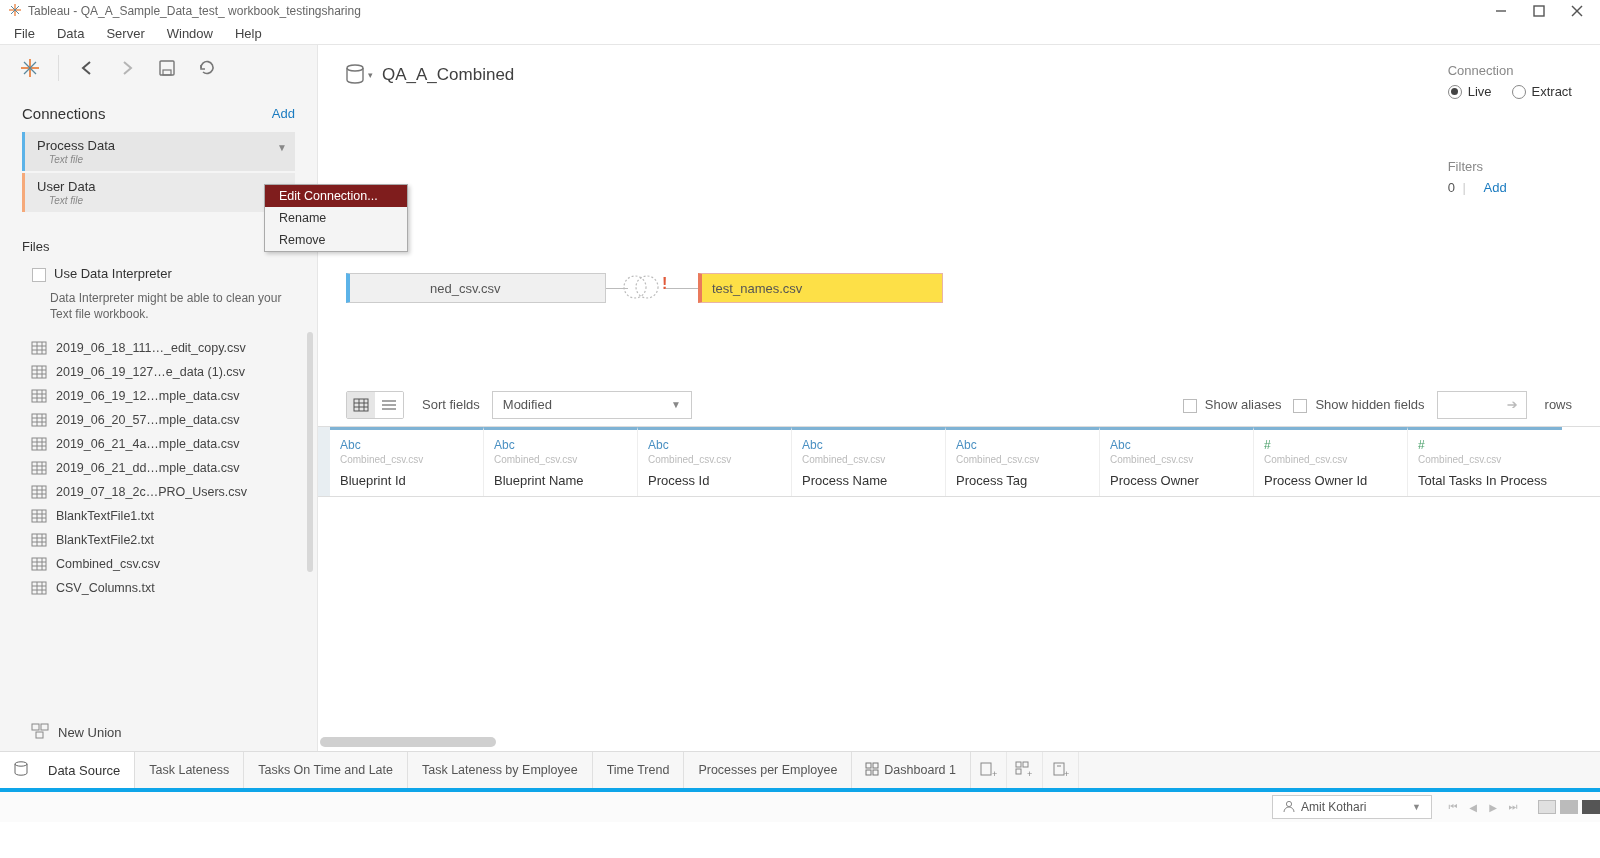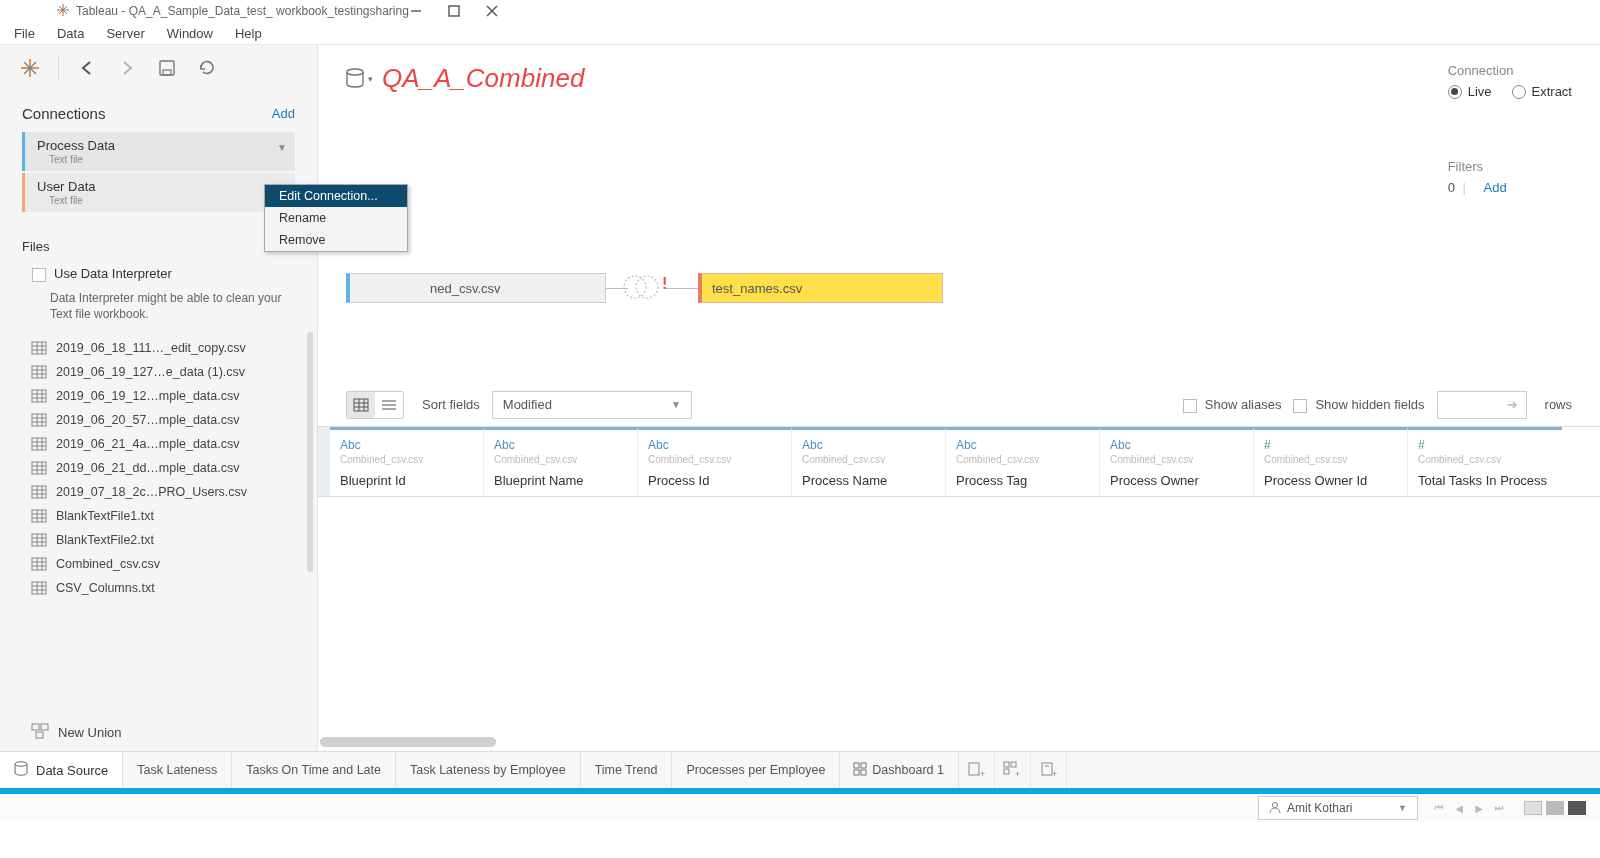--- a/index.html
+++ b/index.html
@@ -1,18 +1,18 @@
 <!DOCTYPE html>
 <html><head>
 <meta charset="utf-8">
 <style>
   * { box-sizing: border-box; margin: 0; padding: 0; }
   body { font-family: "Segoe UI", Arial, sans-serif; font-size: 13px; color: #333; background: #fff; overflow: hidden; width: 1600px; height: 858px; position: relative; }
   
-  .titlebar { height: 22px; display: flex; align-items: center; padding: 0 8px; background: #fff; justify-content: flex-start; margin-left: 48px; }
+  .titlebar { height: 22px; display: flex; align-items: center; padding: 0 8px; background: #fff; justify-content: space-between; }
   .titlebar-left { display: flex; align-items: center; gap: 6px; }
   .titlebar-title { color: #666; font-size: 12px; }
   .win-controls { display: flex; gap: 24px; color: #555; align-items: center; padding-right: 8px;}
   .win-btn { width: 14px; height: 14px; display:flex; align-items:center; justify-content:center; cursor:default;}
   
   .menubar { height: 23px; display: flex; align-items: center; gap: 22px; padding: 0 14px; background: #fff; border-bottom: 1px solid #e6e6e6; font-size: 13px; color: #444;}
   .menubar span { cursor: default; }
   
   .main-split { display: flex; height: 706px; }
   .sidebar { width: 318px; background: #f5f5f5; border-right: 1px solid #e6e6e6; display: flex; flex-direction: column; position: relative;}
@@ -21,21 +21,21 @@
   .tb-icon { width: 28px; height: 28px; display:flex; align-items:center; justify-content:center; color:#666; border-radius:3px;}
   .tb-sep { width:1px; height:26px; background:#ddd; margin:0 2px;}
   
   .side-section-hdr { display:flex; justify-content:space-between; align-items:center; padding: 14px 22px 10px 22px; font-size:15px; color:#333;}
   .add-link { color:#1a7bc0; font-size:13px; cursor:pointer;}
   
   .conn-list { padding: 0 22px 10px 22px; }
   .conn-item { background:#e6e6e6; padding:6px 10px 6px 12px; margin-bottom:2px; border-left:3px solid #5cb3e8; position:relative; cursor:default;}
   .conn-item.secondary { border-left-color:#f5a97a; background:#eaeaea;}
   .conn-name { font-size:13px; color:#333;}
-  .conn-type { font-size:10px; color:#888; margin-top:1px; padding-left:12px;}
+  .conn-type { font-size:10px; color:#888; margin-top:1px; padding-left:12px;font-style:italic;}
   .conn-caret { position:absolute; right:8px; top:10px; color:#888; font-size:10px;}
   
   .files-hdr { display:flex; justify-content:space-between; align-items:flex-end; padding: 14px 22px 8px 22px; font-size:13px;}
   .search-ic { color:#888; font-size:13px;}
   
   .interpreter-row { display:flex; align-items:flex-start; gap:8px; padding:4px 22px 4px 32px;}
   .ck { width:14px; height:14px; border:1px solid #bbb; background:#fff; flex-shrink:0; margin-top:2px;}
   .interp-help { padding:4px 22px 10px 50px; font-size:12px; color:#666; line-height:1.35;}
   
   .file-list { overflow:hidden; padding: 4px 0 0 0; position:relative;}
@@ -45,21 +45,21 @@
   
   .files-scrollbar { position:absolute; right:4px; top:0; width:6px; height:240px; background:#d8d8d8; border-radius:3px;}
   
   .union-row { display:flex; align-items:center; gap:10px; padding:10px 22px 10px 32px; font-size:13px; color:#444; border-top:1px solid transparent;}
   
   .content { flex:1; background:#fff; display:flex; flex-direction:column; position:relative;}
   
   .ds-header { padding: 18px 28px 0 28px; display:flex; justify-content:space-between; align-items:flex-start;}
   .ds-title-wrap { display:flex; align-items:center; gap:14px;}
   .db-icon { color:#777; width:22px; height:24px; display:flex; align-items:center;}
-  .ds-title { font-size:26px; font-weight:400; color:#ef4444;font-style:italic;}
+  .ds-title { font-size:17px; font-weight:400; color:#404040;}
   
   .conn-filters { display:flex; gap:60px; align-items:flex-start;flex-direction:column;}
   .cf-group { }
   .cf-label { color:#888; font-size:13px; margin-bottom:6px;}
   .radio-row { display:flex; gap:20px; align-items:center;}
   .radio { width:14px; height:14px; border:1px solid #888; border-radius:50%; display:inline-flex; align-items:center; justify-content:center; margin-right:6px; vertical-align:middle;}
   .radio.sel::after { content:''; width:7px; height:7px; background:#444; border-radius:50%;}
   .radio-opt { color:#333; font-size:13px; display:inline-flex; align-items:center;}
   .filters-col { text-align:left;}
   .filters-val { color:#555; font-size:13px; margin-top:6px;}
@@ -90,38 +90,38 @@
   .grid-hdr-pad { width:12px; background:#e8eef2;}
   .col { width:154px; border-right:1px solid #eee; padding:8px 10px 8px 10px; background:#fff; border-top:3px solid #7fb3d5;}
   .col.num .type-tag { color:#4aa06a;}
   .type-tag { color:#4a90c2; font-size:12px;}
   .src-tag { color:#bbb; font-size:10px; margin-top:2px; white-space:nowrap; overflow:hidden; text-overflow:ellipsis;}
   .col-name { font-size:13px; color:#333; margin-top:8px; white-space:nowrap; overflow:hidden; text-overflow:ellipsis;}
   
   .canvas-hscroll { position:absolute; bottom:4px; left:2px; width:176px; height:10px; background:#d0d0d0; border-radius:5px;}
   
   .footer { height:37px; border-top:1px solid #ddd; background:#f7f7f7; display:flex; align-items:stretch;}
-  .ds-tab { display:flex; align-items:center; gap:8px; padding:0 14px; background:#fff; border-right:1px solid #ddd; font-size:13px; color:#333;}
+  .ds-tab { display:flex; align-items:center; gap:20px; padding:0 14px; background:#fff; border-right:1px solid #ddd; font-size:13px; color:#333;}
   .sheet-tab { display:flex; align-items:center; padding:0 14px; border-right:1px solid #e0e0e0; font-size:12.5px; color:#555; background:#f7f7f7; cursor:default;}
   .sheet-tab.dash { gap:6px;}
   .add-btns { display:flex; align-items:center;}
   .add-sheet-btn { width:36px; display:flex; align-items:center; justify-content:center; color:#777; border-right:1px solid #e8e8e8; height:100%;}
   
-  .statusbar { height:34px; border-top:6px solid #0ea5e9; background:#fbfbfb; display:flex; align-items:center; justify-content:flex-end; padding:0 14px; gap:6px;}
+  .statusbar { height:34px; border-top:4px solid #0ea5e9; background:#fbfbfb; display:flex; align-items:center; justify-content:flex-end; padding:0 0; gap:6px;}
   .user-dd { border:1px solid #ccc; height:24px; padding:0 10px; display:flex; align-items:center; gap:8px; color:#555; font-size:12px; background:#fff; min-width:160px; justify-content:space-between;}
   .nav-btns { display:flex; gap:2px; margin-left:6px;}
   .nav-b { width:18px; height:18px; color:#bbb; display:flex; align-items:center; justify-content:center; font-size:10px;}
   .view-icons { display:flex; gap:4px; margin-left:10px; align-items:center;}
   .vi { width:18px; height:14px; background:#ccc;}
   .vi.grid { background:#e0e0e0; border:1px solid #bbb;}
   .vi.dark { background:#555;}
   
   .context-menu { position:absolute; left:264px; top:184px; width:144px; background:#f4f4f4; border:1px solid #aaa; box-shadow:2px 2px 4px rgba(0,0,0,0.2); z-index:100;}
   .cm-item { padding:4px 14px; font-size:12.5px; color:#333; cursor:default;}
-  .cm-item.hl { background:#0c4a6e; color:#fff;}
+  .cm-item.hl { background:#7f1d1d; color:#fff;}
   
   svg { overflow:visible;}
 </style>
 </head>
 <body>
 
 <div class="titlebar">
   <div class="titlebar-left">
     <span>
       <svg width="14" height="14">

